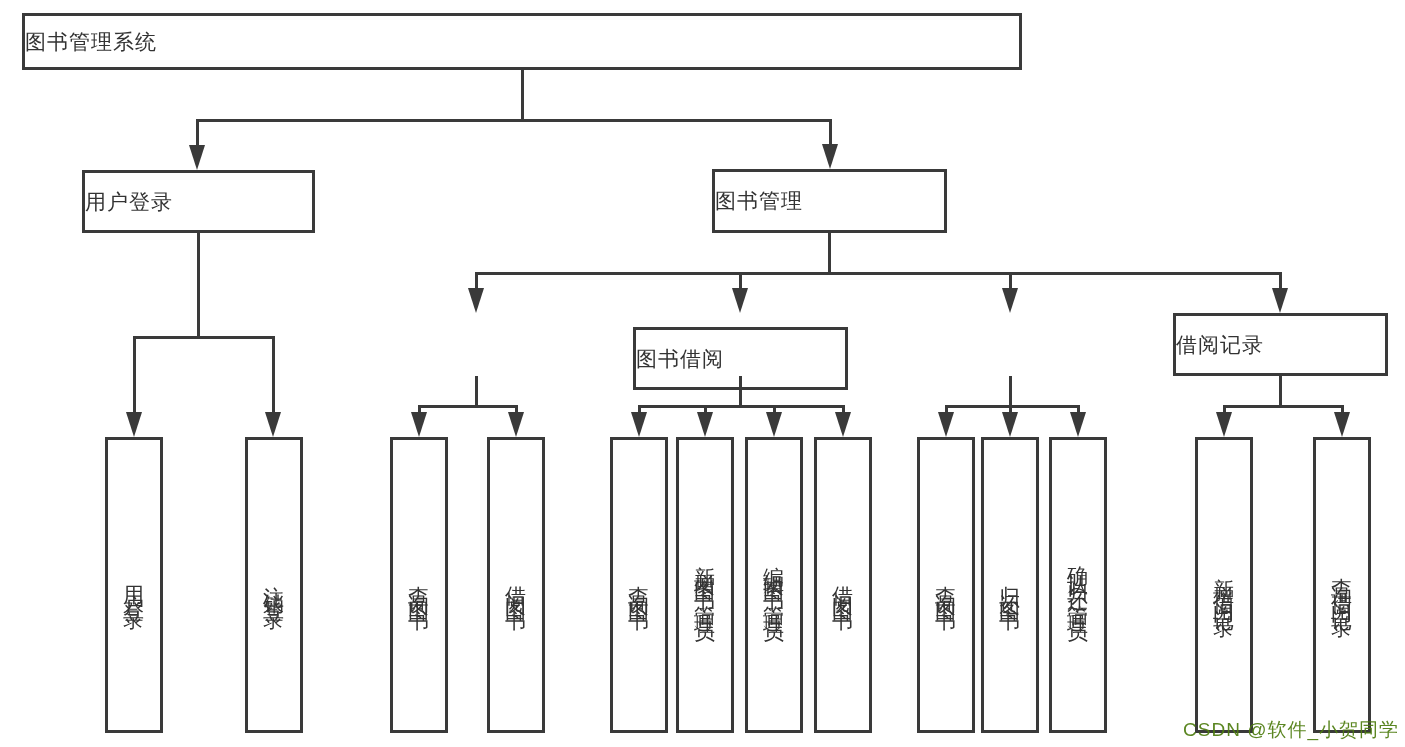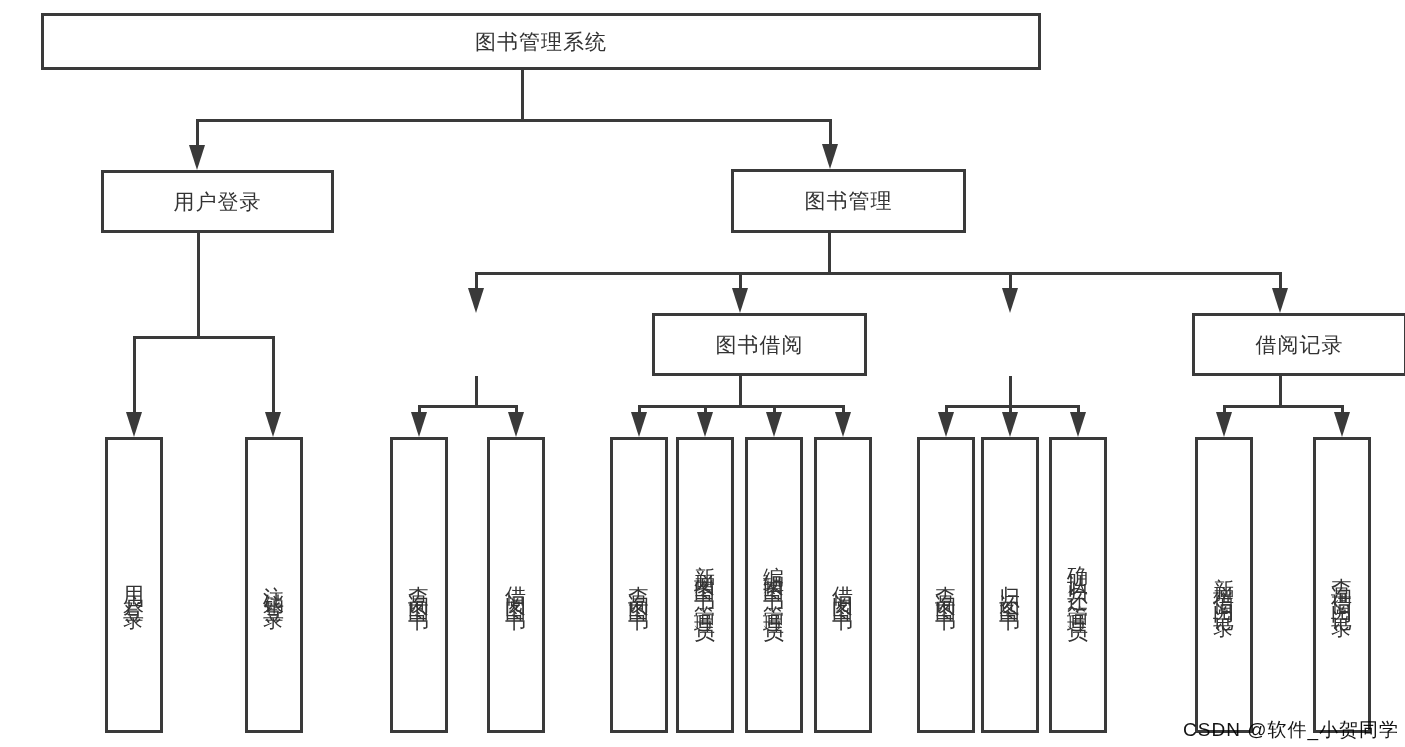--- a/index.html
+++ b/index.html
@@ -15,22 +15,20 @@
     font-family:"Liberation Sans", sans-serif;
     color:var(--text);
   }
   .node{
     position:absolute;
     box-sizing:border-box;
     border:3px solid var(--line);
     background:#ffffff;
     display:flex;
     align-items:center;
-    justify-content:center;
-    margin-left:19px;
   }
   .node .lbl{
     font-size:21px;
     color:var(--text);
     letter-spacing:1px;
     white-space:nowrap;
   }
   .leaf{
     position:absolute;
     box-sizing:border-box;
@@ -58,21 +56,21 @@
     width:0;height:0;
     border-left:8px solid transparent;
     border-right:8px solid transparent;
     border-top:25px solid var(--line);
   }
   .watermark{
     position:absolute;
     right:6px;
     bottom:4px;
     font-size:19px;
-    color:#000000;
+    color:#4d7c0f;
     opacity:0.92;
     z-index:10;
     letter-spacing:1px;
     white-space:nowrap;
   }
 </style>
 </head>
 <body>
 
 <div class="canvas">
@@ -81,21 +79,21 @@
     <span class="lbl">图书管理系统</span>
   </div>
 
   <div class="node" style="left:82px;top:170px;width:233px;height:63px;">
     <span class="lbl">用户登录</span>
   </div>
   <div class="node" style="left:712px;top:169px;width:235px;height:64px;">
     <span class="lbl">图书管理</span>
   </div>
 
-  <div class="node" style="left:633px;top:313px;width:215px;height:63px;">
+  <div class="node" style="left:633px;top:327px;width:215px;height:63px;">
     <span class="lbl">图书借阅</span>
   </div>
   <div class="node" style="left:1173px;top:313px;width:215px;height:63px;">
     <span class="lbl">借阅记录</span>
   </div>
 
   <div class="leaf" style="left:105px;">
     <span class="vlbl">用户登录</span>
   </div>
   <div class="leaf" style="left:245px;">

